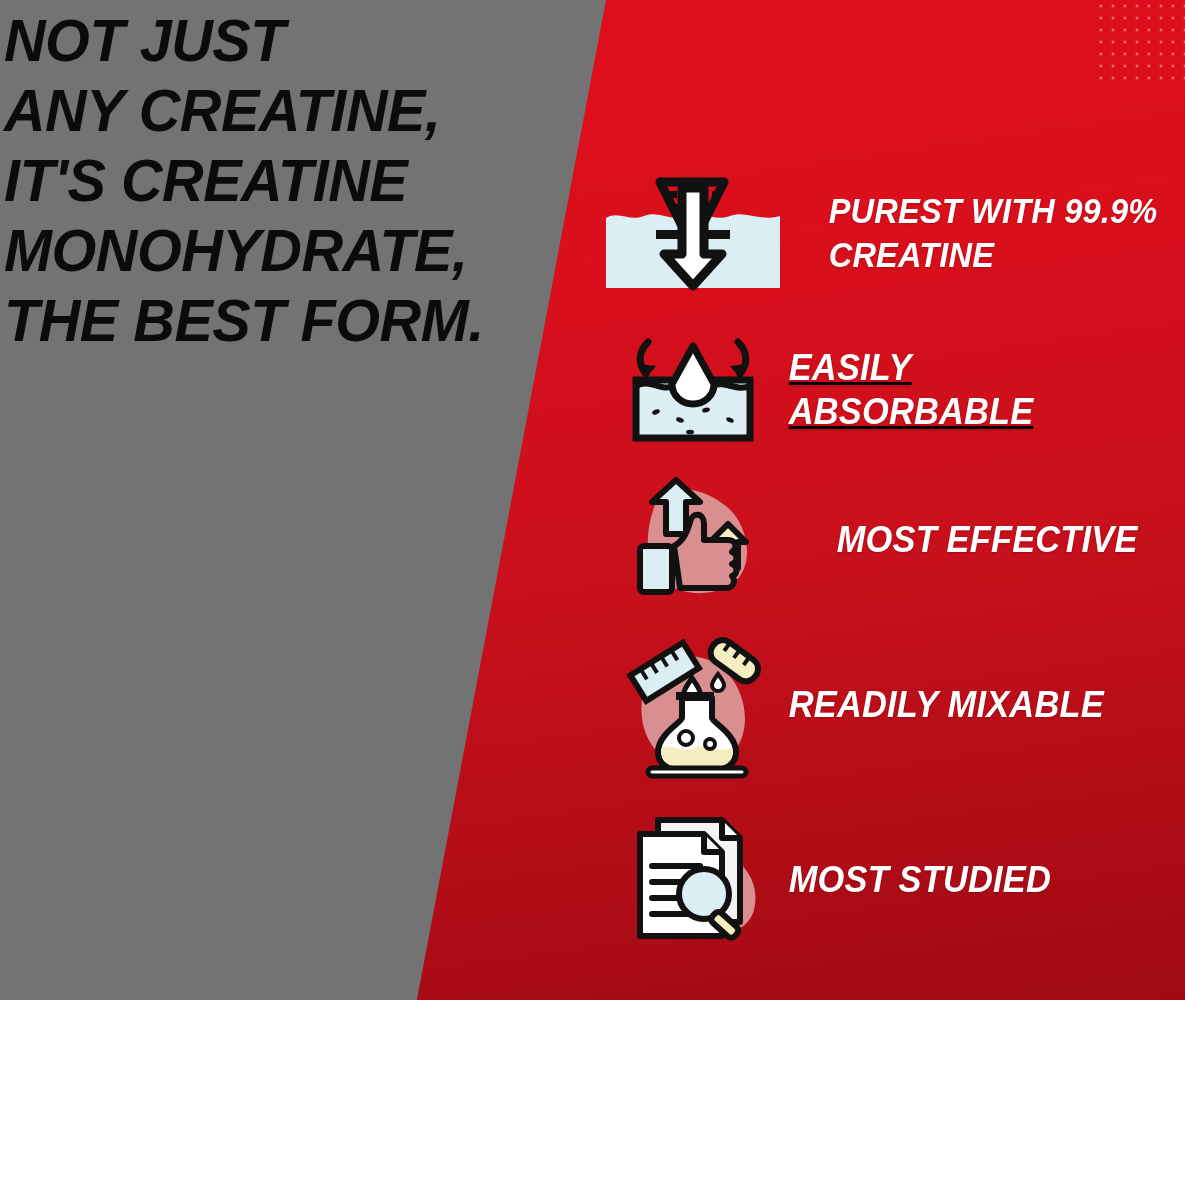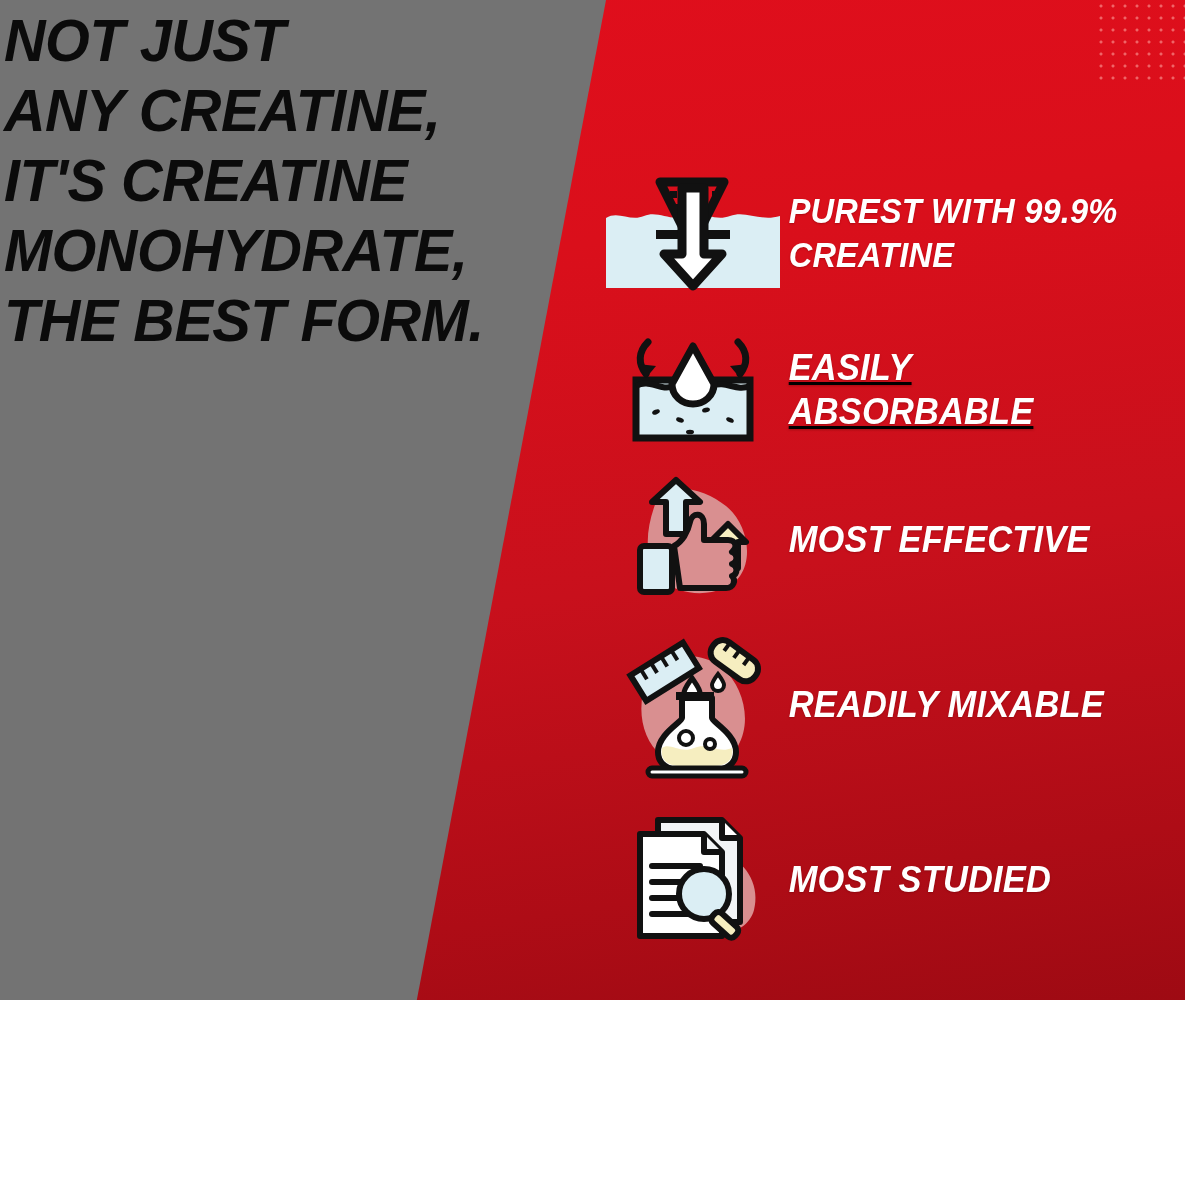--- a/index.html
+++ b/index.html
@@ -70,23 +70,23 @@
     width: 585px;
     height: 940px;
   }
   .feature-row {
     position: absolute;
     left: 0;
     width: 585px;
     display: flex;
     align-items: center;
   }
-  .row-0 { top: 8px;   height: 130px; }
+  .row-0 { top: 8px;   height: 130px; gap: 40px; }
   .row-1 { top: 170px; height: 120px; text-decoration: underline; }
-  .row-2 { top: 310px; height: 140px; }
+  .row-2 { top: 310px; height: 140px; gap: 48px; }
   .row-3 { top: 470px; height: 150px; }
   .row-4 { top: 650px; height: 140px; }
   .row-5 { top: 810px; height: 130px; }
 
   .feature-icon {
     width: 185px;
     flex: 0 0 185px;
     display: flex;
     align-items: center;
     justify-content: center;

